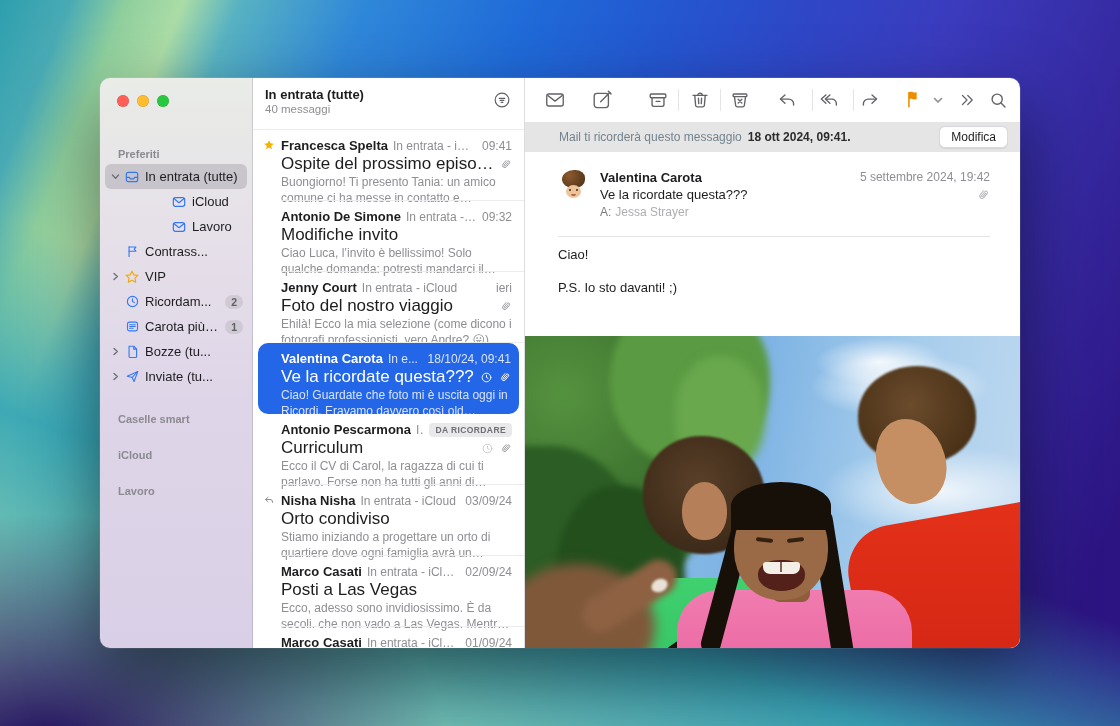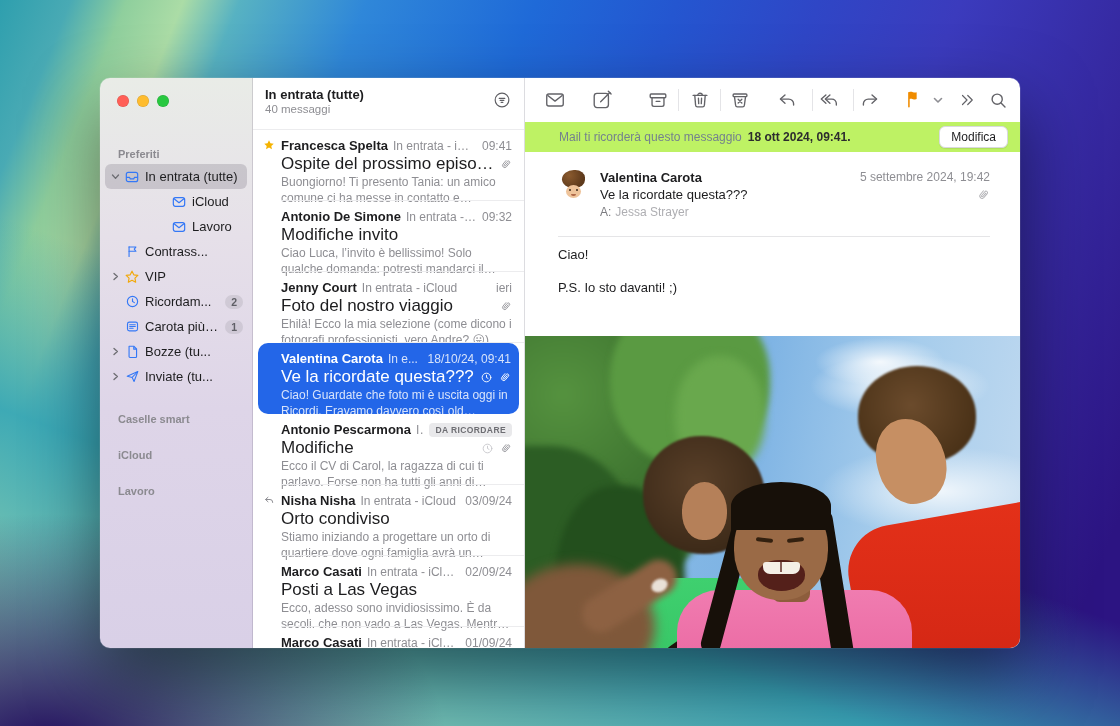--- a/index.html
+++ b/index.html
@@ -50,21 +50,21 @@
   .micons{display:flex;gap:5px;align-items:center;color:#98989d;}
   .prev{margin-top:1px;font-size:12px;line-height:1.3;color:#8e8e93;display:-webkit-box;-webkit-line-clamp:2;-webkit-box-orient:vertical;overflow:hidden;max-height:32px;}
   .mrow.sel .sender,.mrow.sel .subj{color:#fff;}
   .mrow.sel .mbox,.mrow.sel .mtime,.mrow.sel .prev{color:rgba(255,255,255,.82);}
   .mrow.sel .micons{color:#fff;}
   
   .pane{position:relative;flex:1;background:#fff;min-width:0;}
   .toolbar{position:absolute;top:0;left:0;right:0;height:44px;}
   .tbtn{position:absolute;top:7px;width:34px;height:30px;display:flex;align-items:center;justify-content:center;color:#636368;background:none;border:none;padding:0;border-radius:6px;}
   .tsep{position:absolute;top:11px;width:1px;height:22px;background:#e4e4e7;}
-  .banner{position:absolute;top:44px;left:0;right:0;height:30px;background:#bef264;display:flex;align-items:center;padding:0 12px 0 34px;box-sizing:border-box;font-size:12px;}
+  .banner{position:absolute;top:44px;left:0;right:0;height:30px;background:#e5e5e5;display:flex;align-items:center;padding:0 12px 0 34px;box-sizing:border-box;font-size:12px;}
   .banner .btxt{color:#74828d;}
   .banner .bdate{color:#2c2c2e;font-weight:600;margin-left:6px;}
   .banner .spacer{flex:1;}
   .modifica{background:#fff;border:1px solid #d9d9de;border-radius:6px;font-size:12px;color:#1d1d1f;padding:3px 11px;box-shadow:0 .5px 1px rgba(0,0,0,.08);font-family:inherit;}
   .mailhead{position:absolute;top:74px;left:0;right:0;height:85px;padding:18px 30px 0 33px;box-sizing:border-box;display:flex;}
   .mailhead::after{content:"";position:absolute;left:33px;right:30px;bottom:0;border-bottom:1px solid #e5e5e7;}
   .avatar{position:relative;width:32px;height:34px;flex:0 0 32px;margin-right:10px;}
   .av-hair{position:absolute;left:4px;top:0;width:23px;height:18px;border-radius:55% 45% 48% 52%;background:radial-gradient(circle at 32% 30%,#8a5a2e,#5e3a1c 70%);}
   .av-face{position:absolute;left:8px;top:15px;width:15px;height:13px;border-radius:50%;background:#eec39a;}
   .av-face::before{content:"";position:absolute;left:3px;top:4px;width:2px;height:2px;border-radius:50%;background:#3a2a1a;box-shadow:7px 0 0 #3a2a1a;}
@@ -335,21 +335,21 @@
           <div class="prev">Ciao! Guardate che foto mi è uscita oggi in Ricordi. Eravamo davvero così old school?...</div>
         </div>
 
         <div class="mrow">
           <div class="l1">
               <span class="sender">Antonio Pescarmona</span>
               <span class="mbox">In ...</span>
               <span class="dapill">DA RICORDARE</span>
             </div>
           <div class="l2">
-              <span class="subj">Modifiche</span>
+              <span class="subj">Curriculum</span>
               <span class="micons">
                 <span style="color:#c7c7cc">
                   <svg width="13" height="13" viewBox="0 0 24 24" fill="none" stroke="currentColor" stroke-width="1.7" stroke-linecap="round">
                     <circle cx="12" cy="12" r="8"></circle>
                     <path d="M12 7.8 V12 L14.8 13.6"></path>
                   </svg>
                 </span>
                 <span>
                   <svg width="13" height="13" viewBox="0 0 24 24" fill="none" stroke="currentColor" stroke-width="1.6" stroke-linecap="round">
                     <path d="M8 6 v8.2 a4 4 0 0 0 8 0 V5.6 a2.6 2.6 0 0 0 -5.2 0 v8.4 a1.4 1.4 0 0 0 2.8 0 V6.5" transform="rotate(40 12 12)"></path>

